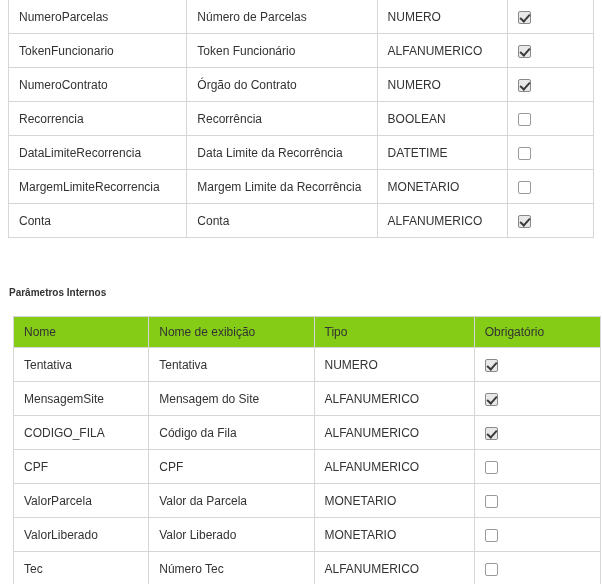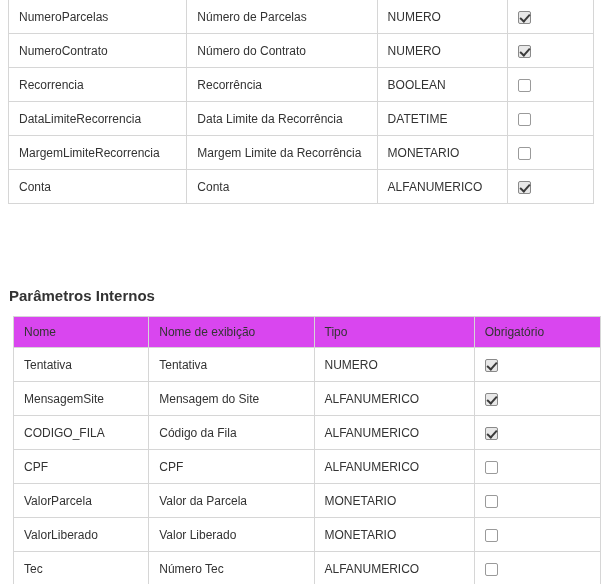--- a/index.html
+++ b/index.html
@@ -32,21 +32,21 @@
     border: 1px solid #d6d6d6;
     padding: 0 10px;
     height: 33px;
     vertical-align: middle;
     text-align: left;
     font-weight: normal;
     overflow: hidden;
     white-space: nowrap;
   }
   table.grid th {
-    background: #d946ef;
+    background: #84cc16;
     color: #333333;
     font-size: 12px;
     font-weight: normal;
     height: 30px;
   }
   td.check-cell, th.check-cell {
     text-align: left;
     padding-left: 10px;
   }
 
@@ -63,21 +63,21 @@
   .col-nome      { width: 178px; }
   .col-exib      { width: 190px; }
   .col-tipo      { width: 130px; }
   .col-obrig     { width: 86px; }
 
   
   .section-title {
     position: absolute;
     left: 9px;
     top: 287px;
-    font-size: 15px;
+    font-size: 10px;
     font-weight: bold;
     color: #333333;
     letter-spacing: 0;
   }
 
   
   .table-bottom-wrap {
     position: absolute;
     left: 13px;
     top: 316px;
@@ -133,22 +133,28 @@
           <col class="col-obrig">
       </colgroup>
       <tbody>
           <tr>
             <td>NumeroParcelas</td>
             <td>Número de Parcelas</td>
             <td>NUMERO</td>
             <td class="check-cell"><span class="cb checked"></span></td>
           </tr>
           <tr>
+            <td>TokenFuncionario</td>
+            <td>Token Funcionário</td>
+            <td>ALFANUMERICO</td>
+            <td class="check-cell"><span class="cb checked"></span></td>
+          </tr>
+          <tr>
             <td>NumeroContrato</td>
-            <td>Número do Contrato</td>
+            <td>Órgão do Contrato</td>
             <td>NUMERO</td>
             <td class="check-cell"><span class="cb checked"></span></td>
           </tr>
           <tr>
             <td>Recorrencia</td>
             <td>Recorrência</td>
             <td>BOOLEAN</td>
             <td class="check-cell"><span class="cb"></span></td>
           </tr>
           <tr>

